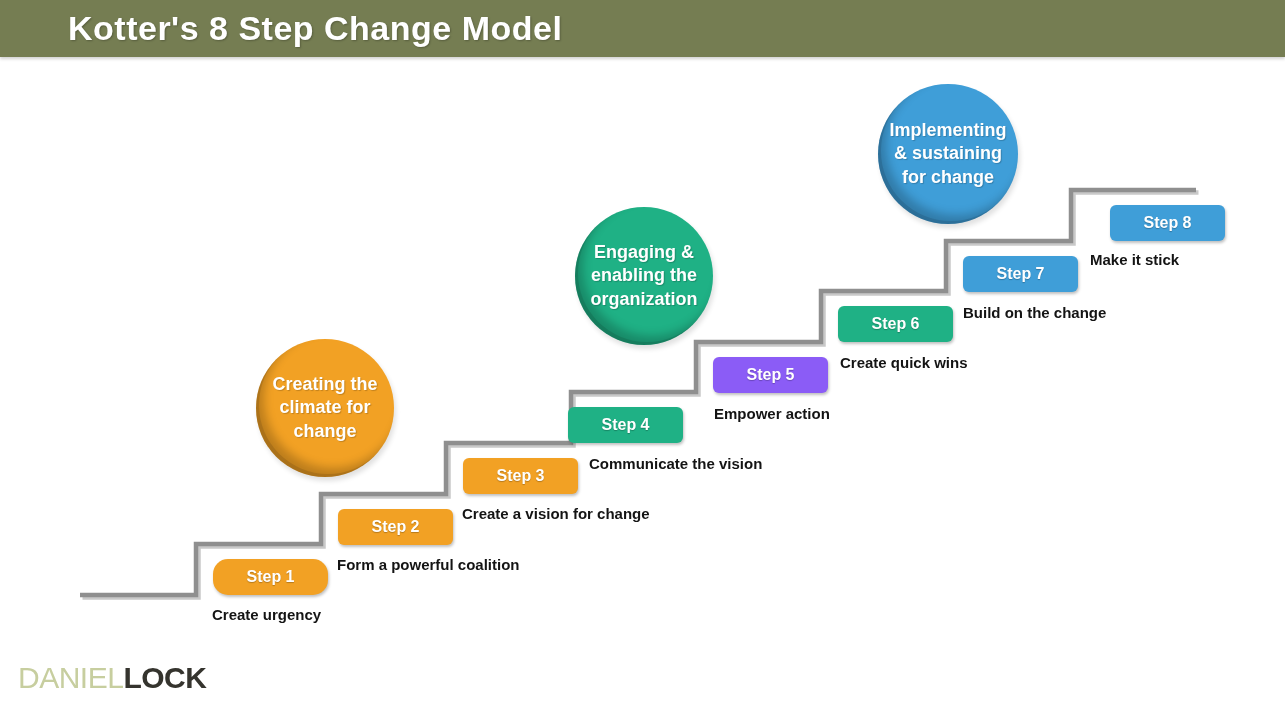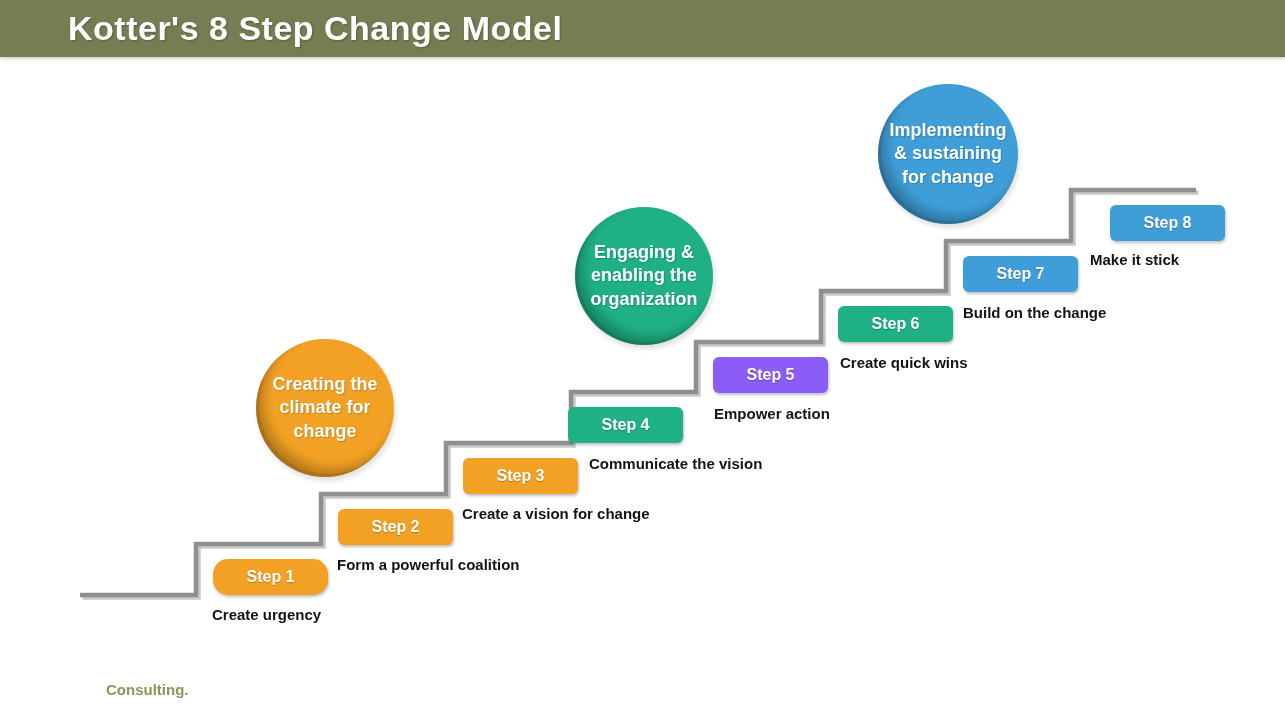--- a/index.html
+++ b/index.html
@@ -138,14 +138,17 @@
 <div class="step-btn s6b" style="background-color: rgb(31, 177, 133);">Step 6</div>
 <div class="step-label s6l">Create quick wins</div>
 
 <div class="step-btn s7b" style="background-color: rgb(63, 158, 216);">Step 7</div>
 <div class="step-label s7l">Build on the change</div>
 
 <div class="step-btn s8b" style="background-color: rgb(63, 158, 216); margin-left: 28px;">Step 8</div>
 <div class="step-label s8l">Make it stick</div>
 
 <div class="logo">
+  <div class="name">
+    <span class="name-light">DANIEL</span><span class="name-bold">LOCK</span>
+  </div>
   <div class="tagline">Consulting.</div>
 </div>
 
 </body></html>

